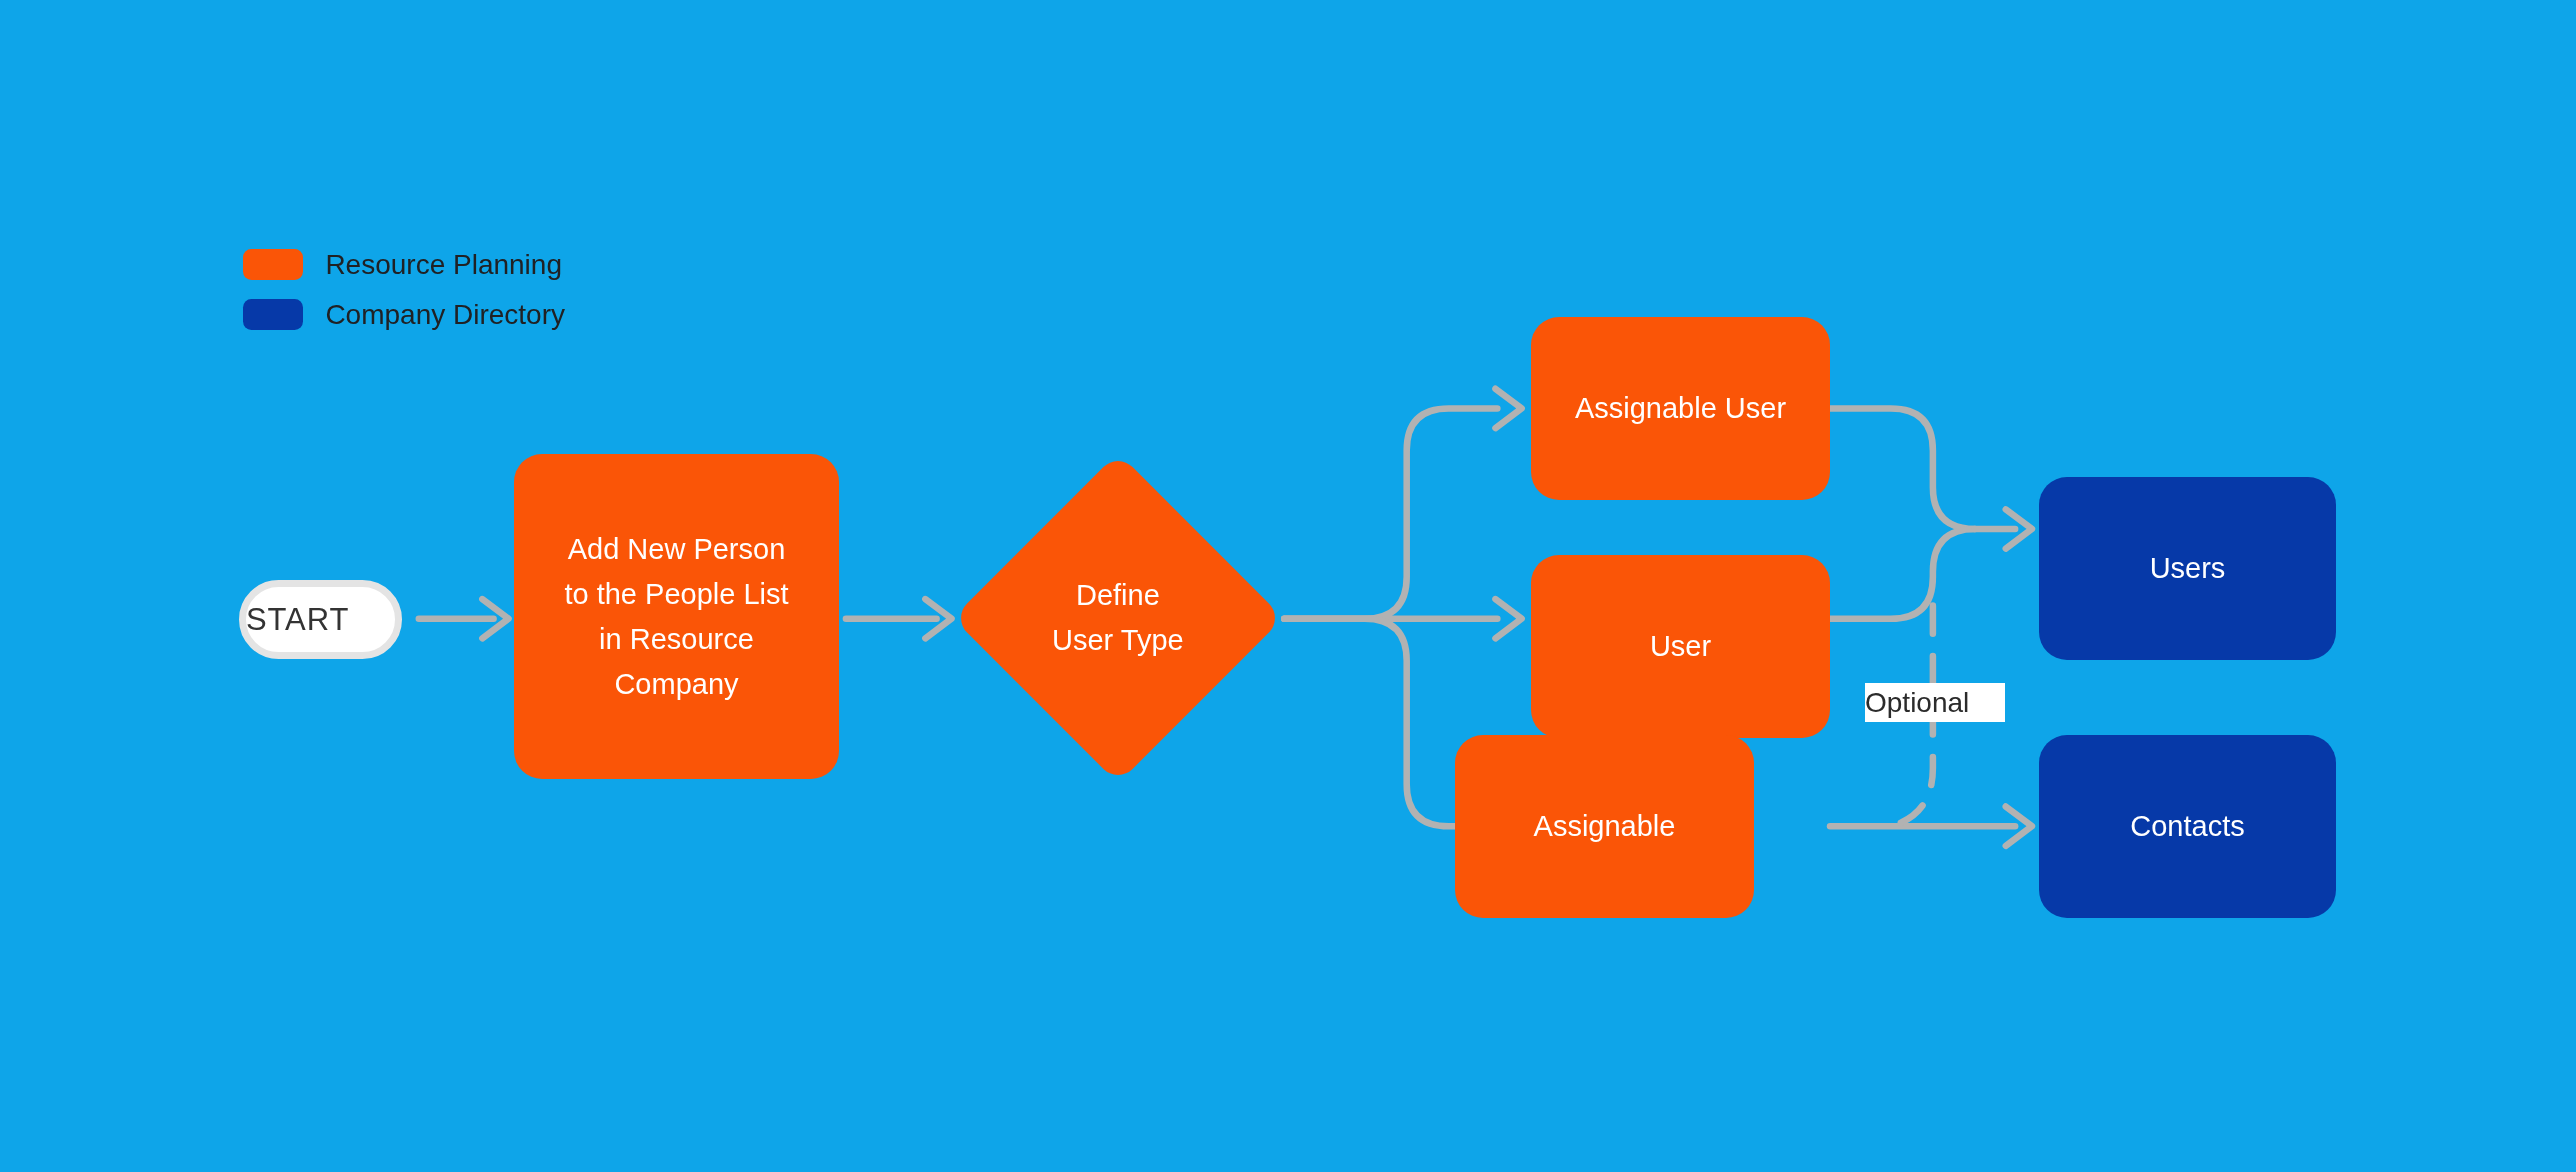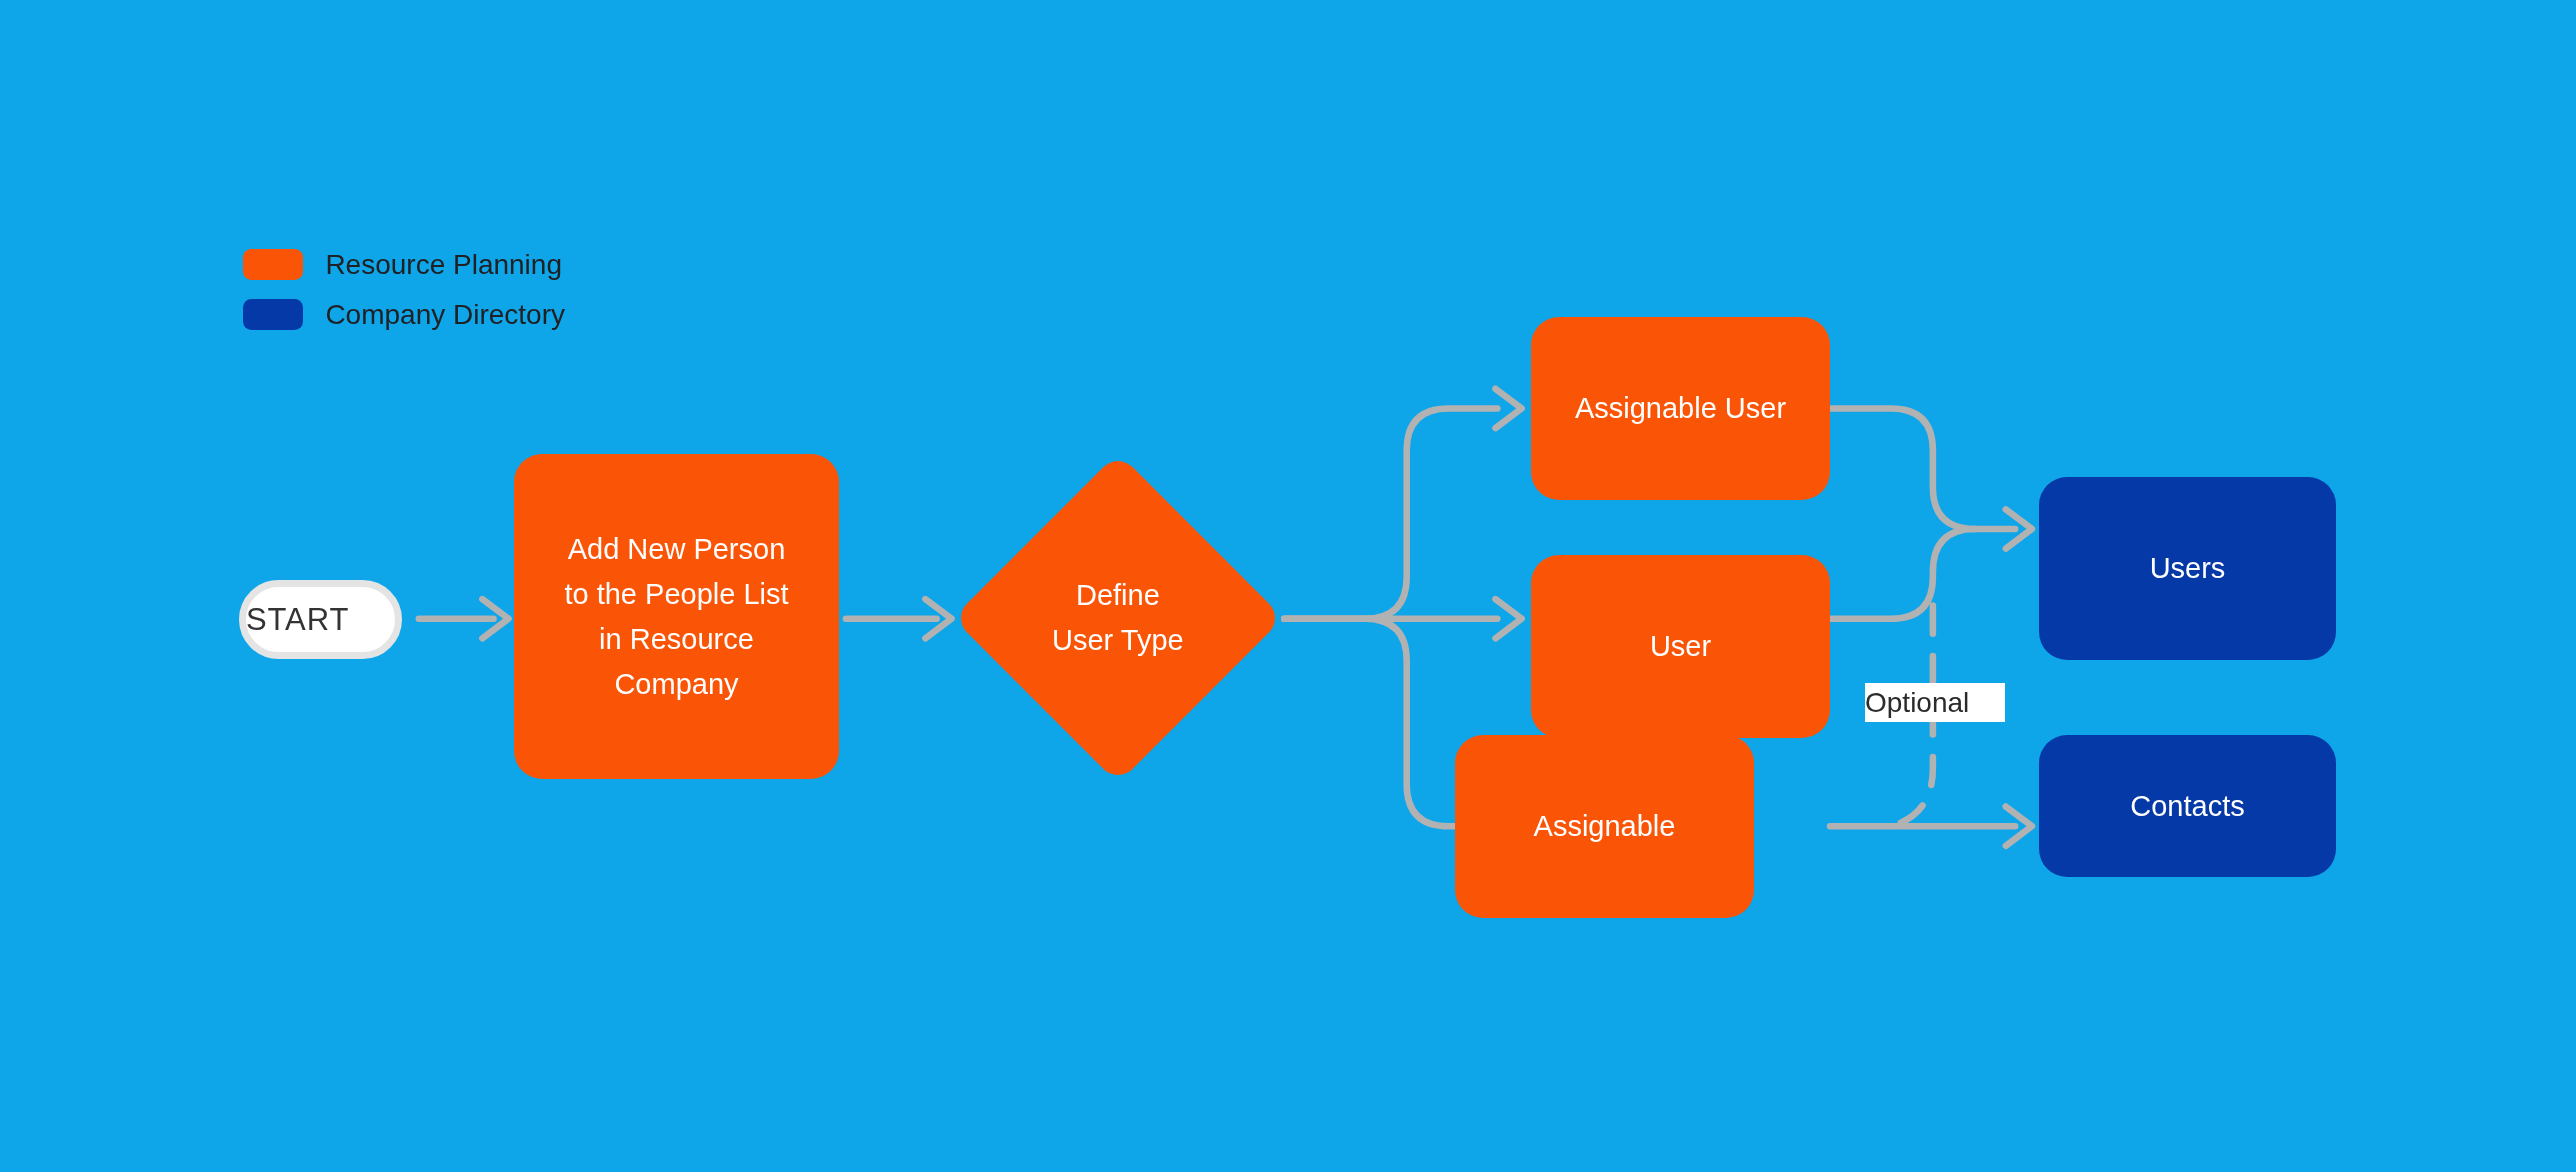--- a/index.html
+++ b/index.html
@@ -24,21 +24,21 @@
     position:absolute;left:239px;top:580px;width:163px;height:79px;
     background:#fff;border:7.5px solid #e4e4e4;border-radius:43px;
     box-sizing:border-box;display:flex;align-items:center;justify-content:flex-start;
     font-size:31px;color:#333;letter-spacing:0.9px;font-weight:500;
   }
   .process{left:514px;top:454px;width:325px;height:325px;}
   .box-assignable-user{left:1531px;top:317px;width:299px;height:183px;}
   .box-user{left:1531px;top:527px;width:299px;height:183px;margin-top:28px;}
   .box-assignable{left:1455px;top:735px;width:299px;height:183px;}
   .box-users{left:2039px;top:437px;width:297px;height:183px;margin-top:40px;}
-  .box-contacts{left:2039px;top:735px;width:297px;height:142px;}
+  .box-contacts{left:2039px;top:735px;width:297px;height:183px;}
   .diamond{
     position:absolute;left:1001px;top:501px;width:234px;height:234px;
     background:var(--orange);border-radius:20.6px;transform:rotate(45deg);
     display:flex;align-items:center;justify-content:center;
   }
   .diamond-text{
     transform:rotate(-45deg);color:#fff;font-size:29px;line-height:45px;text-align:center;
     white-space:nowrap;
   }
   

